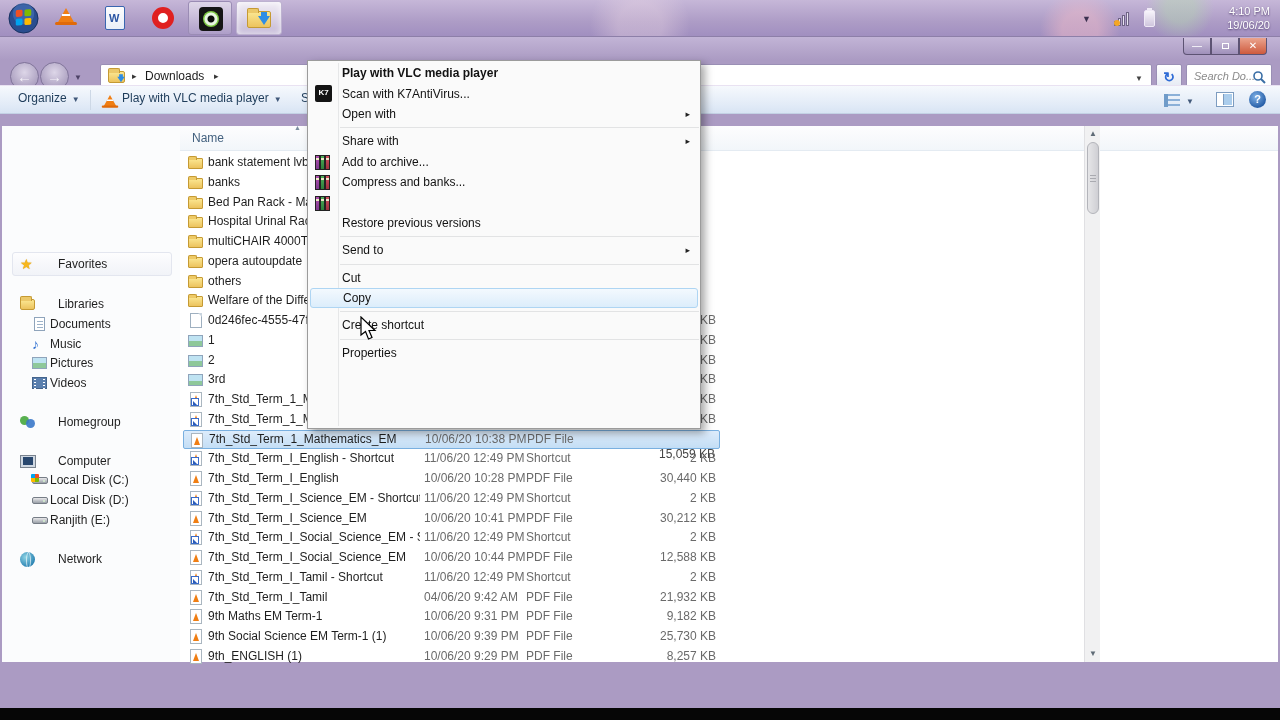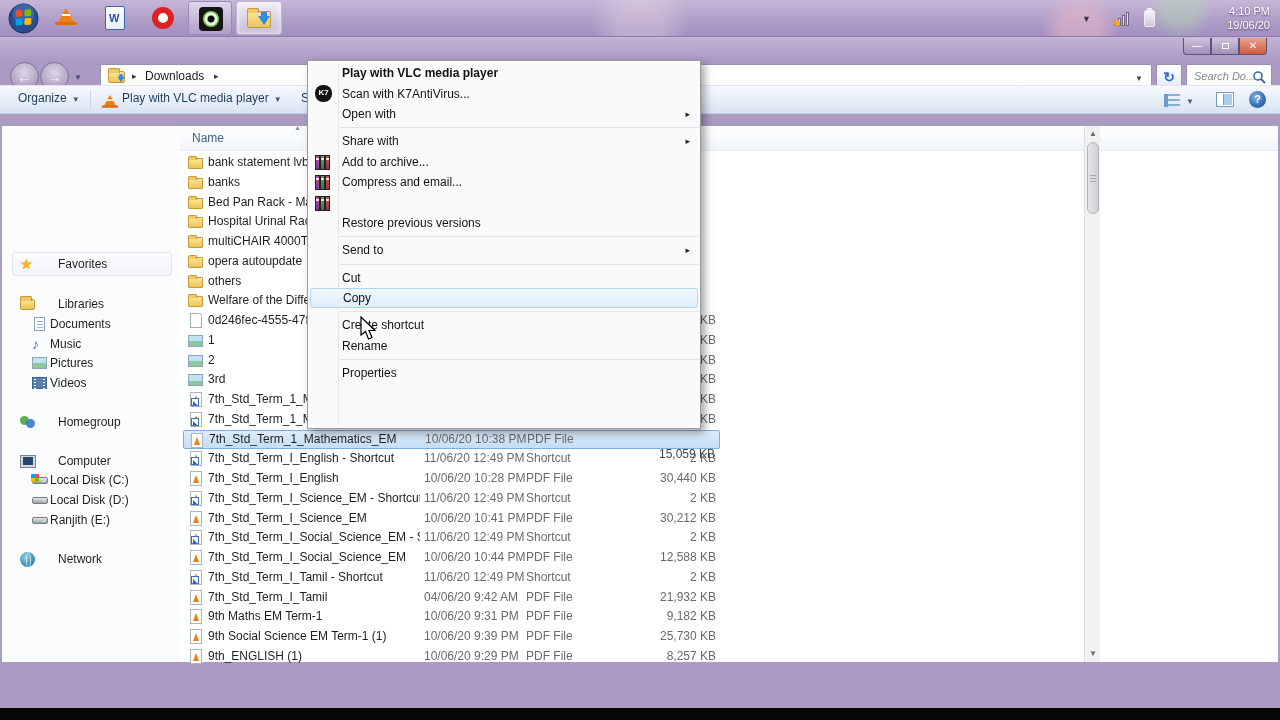--- a/index.html
+++ b/index.html
@@ -163,21 +163,21 @@
   #ctx { position:absolute; left:307px; top:60px; width:394px; height:369px;
     background:#fafafa; border:1px solid #9b9b9b; box-shadow:4px 4px 8px rgba(0,0,0,.35); padding-top:2px; }
   #ctx:before { content:""; position:absolute; left:30px; top:2px; bottom:2px; width:1px; background:#e6e7e8; }
   .mi { position:relative; height:20.4px; font-size:12px; color:#121212; display:flex; align-items:center; padding-left:34px; }
   .mi.bold { font-weight:bold; }
   .mi .sub { position:absolute; right:10px; font-size:9px; color:#222; }
   .mi.hot { margin:0 2px; padding-left:32px; border:1px solid #aed5f3; border-radius:3px;
     background:linear-gradient(#f3f9fe,#dcedfb); }
   .msep { height:1px; background:#e2e3e4; margin:3px 1px 3px 32px; }
   .mi .mico { position:absolute; left:7px; width:17px; height:17px; }
-  .mico-k7 { background:#141414; border-radius:8px; color:#fff; font-size:8px; font-weight:bold; text-align:center; line-height:16px; }
+  .mico-k7 { background:#141414; border-radius:2px; color:#fff; font-size:8px; font-weight:bold; text-align:center; line-height:16px; }
   .mico-rar { position:relative; margin-top:1px; height:15px !important; }
   .mico-rar i { position:absolute; top:0; width:5px; height:15px; border:1px solid #222; }
   .mico-rar i:nth-child(1){ left:0; background:linear-gradient(#b04fae,#7e3a8e); }
   .mico-rar i:nth-child(2){ left:5px; background:linear-gradient(#4fae58,#2e7e3a); }
   .mico-rar i:nth-child(3){ left:10px; background:linear-gradient(#d05060,#a03040); }
   .mico-rar i:before { content:""; position:absolute; left:0; top:2px; width:3px; height:2px; background:#efe7c8; }
   
   #cursor { position:absolute; left:360px; top:316px; z-index:50; }
   
   #bottom-strip { position:absolute; left:0; top:708px; width:1280px; height:12px; background:#060606; }
@@ -638,21 +638,21 @@
           <i></i>
         </span>
         <span>Add to archive...</span>
       </div>
     <div class="mi">
         <span class="mico mico-rar">
           <i></i>
           <i></i>
           <i></i>
         </span>
-        <span>Compress and email...</span>
+        <span>Compress and banks...</span>
       </div>
     <div class="mi">
         <span class="mico mico-rar">
           <i></i>
           <i></i>
           <i></i>
         </span>
       </div>
     <div class="mi">
         <span>Restore previous versions</span>
@@ -665,23 +665,20 @@
     <div class="msep"></div>
     <div class="mi">
         <span>Cut</span>
       </div>
     <div class="mi hot">
         <span>Copy</span>
       </div>
     <div class="msep"></div>
     <div class="mi">
         <span>Create shortcut</span>
-      </div>
-    <div class="mi">
-        <span>Rename</span>
       </div>
     <div class="msep"></div>
     <div class="mi">
         <span>Properties</span>
       </div>
   </div>
 
   <svg id="cursor" width="18" height="26" viewBox="0 0 18 26">
     <path d="M1,1 L1,19 L5.5,15.5 L8.5,23 L12,21.5 L9,14.5 L15,14.5 Z" fill="#fff" stroke="#000" stroke-width="1.2"></path>
   </svg>

